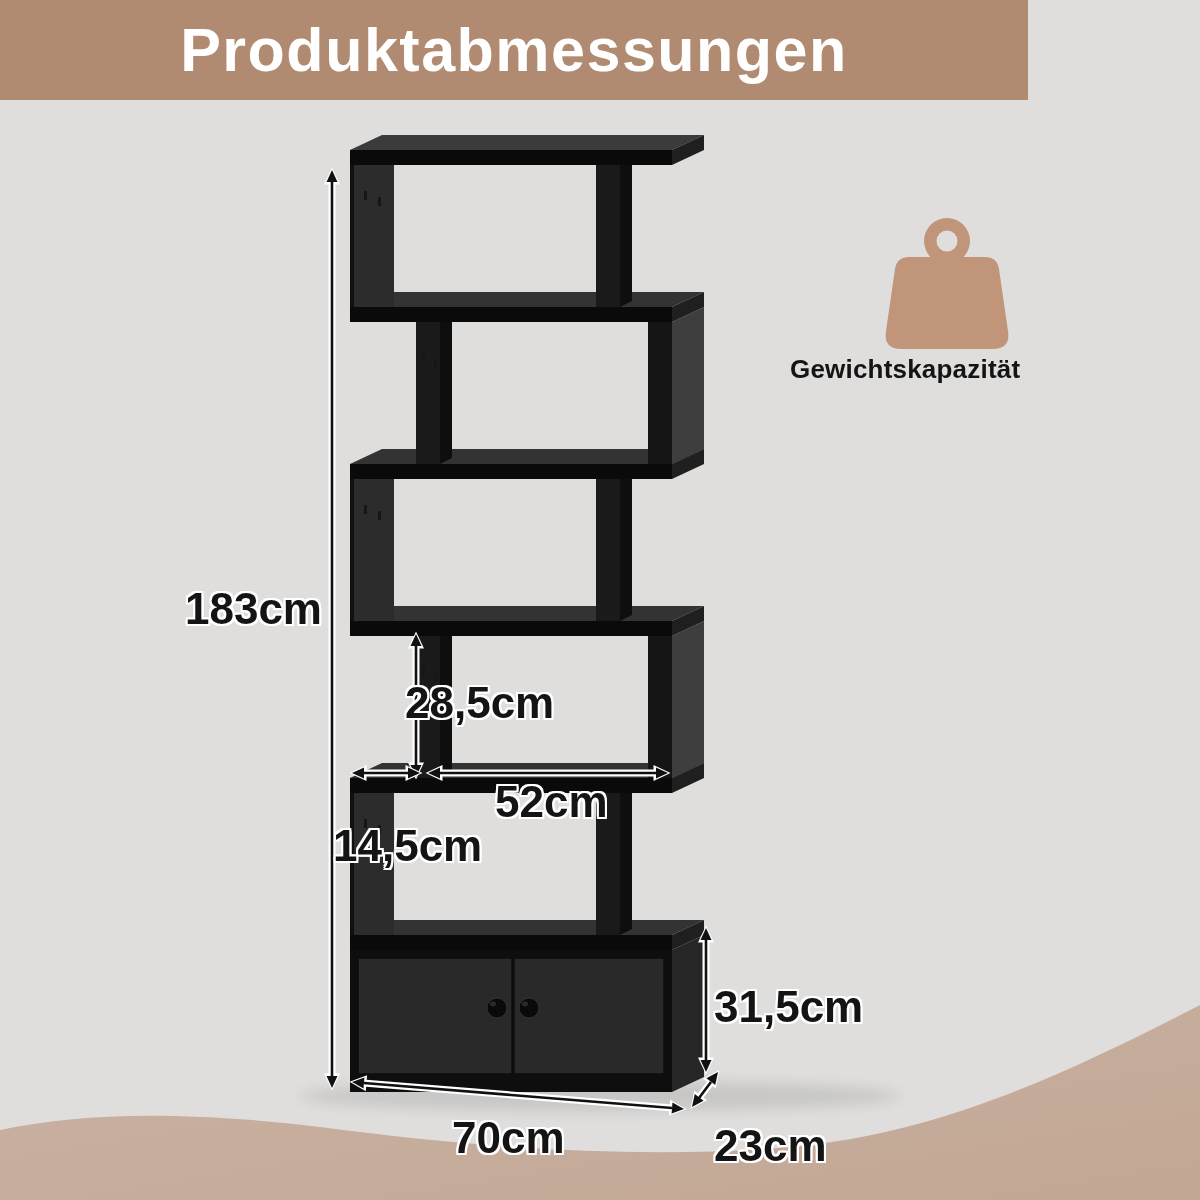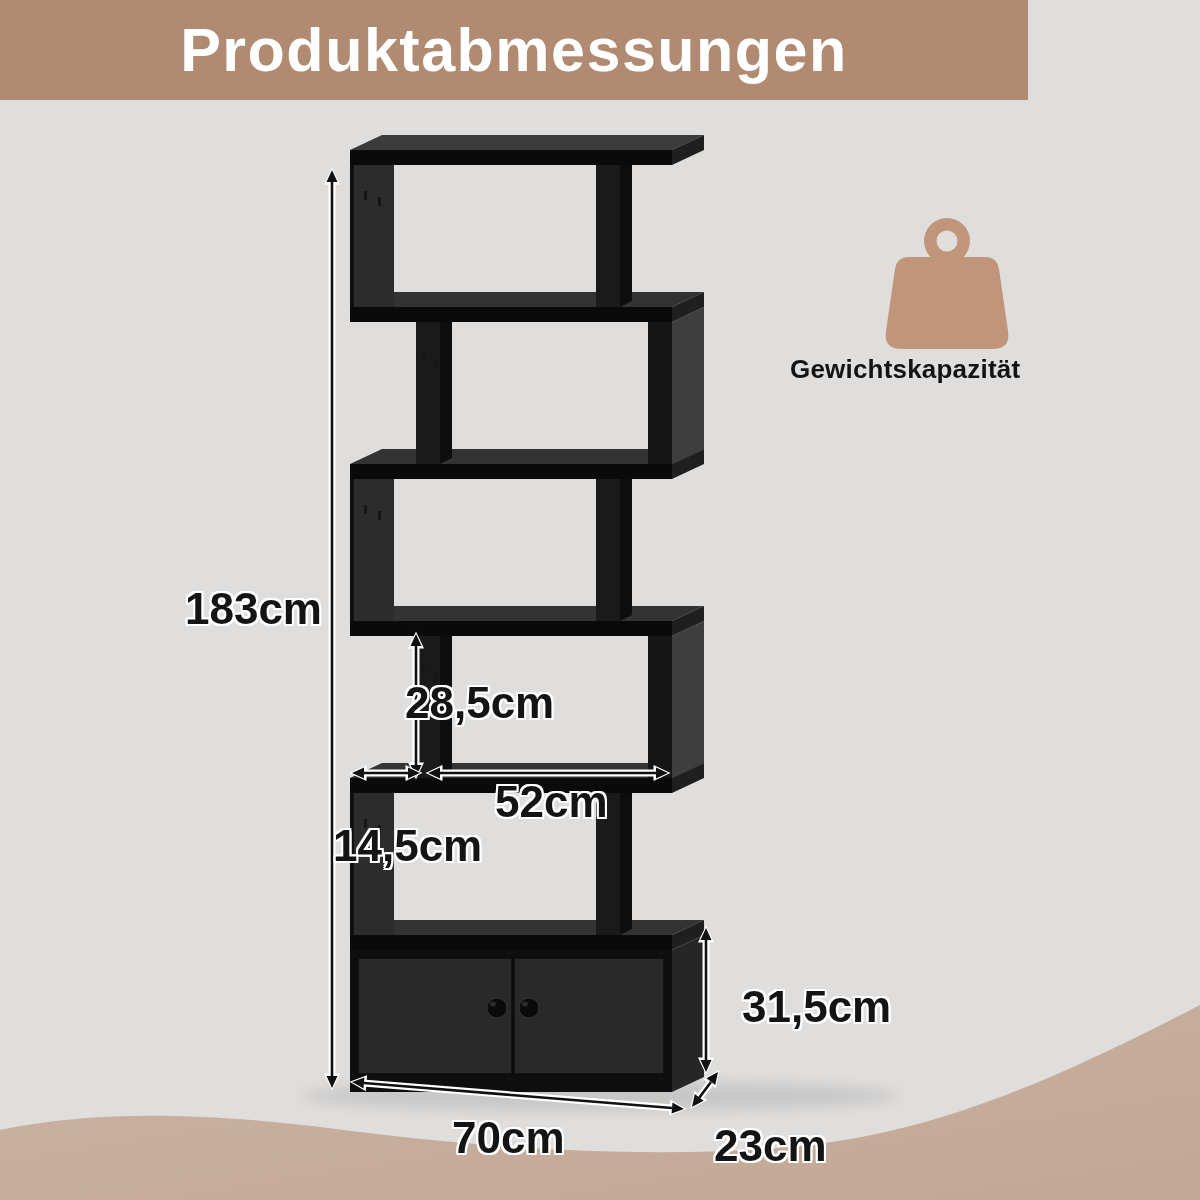--- a/index.html
+++ b/index.html
@@ -10,21 +10,21 @@
   .title{color:var(--title_text,#fff);font-size:61px;font-weight:700;letter-spacing:1.5px;}
   .diagram-svg{position:absolute;left:0;top:0;width:1200px;height:1200px;z-index:1;}
   .dim{position:absolute;z-index:2;font-size:44px;font-weight:700;line-height:1;color:var(--label_text,#141414);
        text-shadow:-2px 0 0 var(--arrow_halo,#fff),2px 0 0 var(--arrow_halo,#fff),0 -2px 0 var(--arrow_halo,#fff),
                    0 2px 0 var(--arrow_halo,#fff),-2px -2px 0 var(--arrow_halo,#fff),2px 2px 0 var(--arrow_halo,#fff),
                    -2px 2px 0 var(--arrow_halo,#fff),2px -2px 0 var(--arrow_halo,#fff);white-space:nowrap;}
   .dim-183{left:180px;top:587px;width:142px;text-align:right;}
   .dim-285{left:405px;top:681px;}
   .dim-145{left:333px;top:780px;margin-top:44px;}
   .dim-52{left:495px;top:780px;}
-  .dim-315{left:714px;top:985px;margin-left:28px;}
+  .dim-315{left:714px;top:985px;}
   .dim-70{left:452px;top:1116px;}
   .dim-23{left:714px;top:1124px;}
   .wcap{position:absolute;left:790px;top:346px;z-index:2;font-size:26px;font-weight:600;
         line-height:46px;color:var(--label_text,#141414);letter-spacing:.2px;}
   
   .fwave-stop1{stop-color:var(--wave_top,#cbb2a3);}
   .fwave-stop2{stop-color:var(--wave_bottom,#c2a794);}
   .ftop{fill:var(--shelf_top,#333);}
   .ftopl{fill:#3b3b3b;}
   .ffront{fill:var(--shelf_front,#0a0a0a);}

